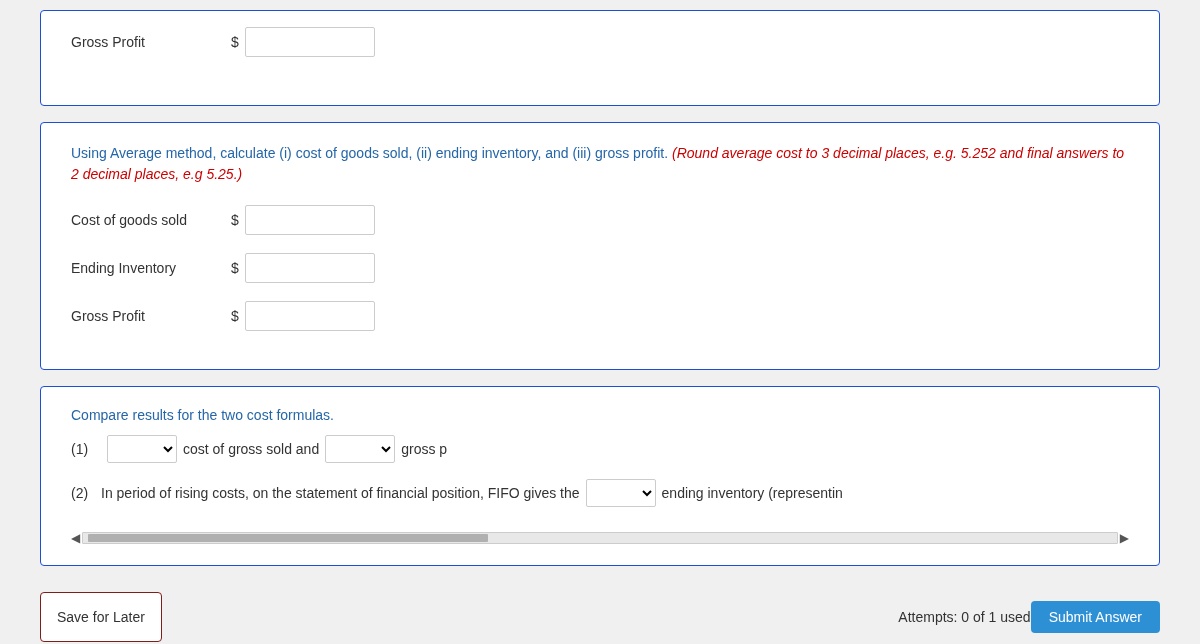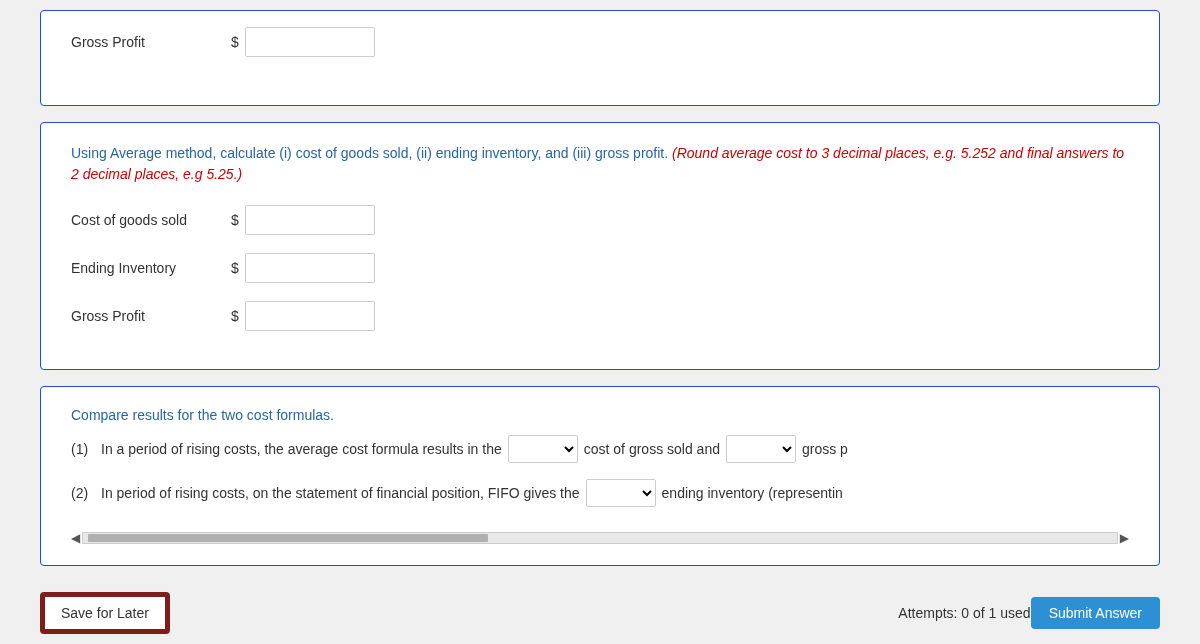--- a/index.html
+++ b/index.html
@@ -112,23 +112,23 @@
     
     .footer-bar {
       display: flex;
       justify-content: space-between;
       align-items: center;
       padding: 10px 0;
     }
 
     .save-later-btn {
       background: #fff;
-      border: 5px solid #7f1d1d;
+      border: 1px solid #7f1d1d;
       border-radius: 4px;
-      padding: 8px 16px;
+      padding: 16px 16px;
       font-size: 14px;
       color: #333;
       cursor: pointer;
     }
 
     .attempts-text {
       font-size: 14px;
       color: #333;
     }
 
@@ -229,21 +229,20 @@
   </div>
 
   <div class="card">
     <p class="compare-title">Compare results for the two cost formulas.</p>
 
     <div class="compare-scroll-wrapper">
       <div class="compare-inner">
 
         <div class="compare-row">
           <span class="compare-number">(1)</span>
-          <span class="compare-text">In a period of rising costs, the average cost formula results in the</span>
           <select class="compare-select">
             <option value=""></option>
             <option value="higher">higher</option>
             <option value="lower">lower</option>
             <option value="same">same</option>
           </select>
           <span class="compare-text">cost of gross sold and</span>
           <select class="compare-select">
             <option value=""></option>
             <option value="higher">higher</option>

